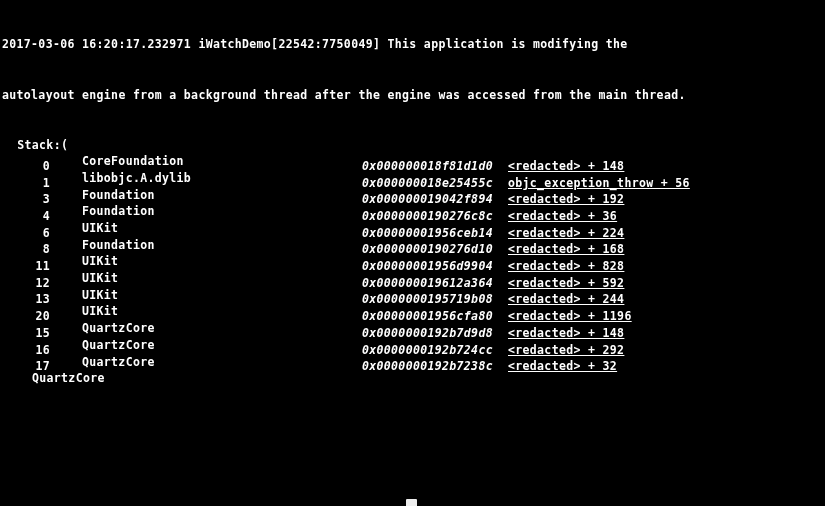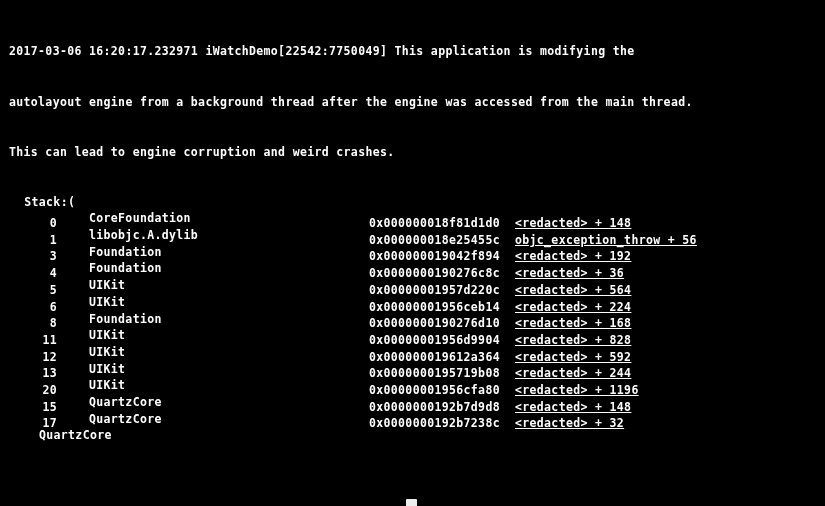--- a/index.html
+++ b/index.html
@@ -18,21 +18,21 @@
     position: relative;
     width: 825px;
     height: 506px;
     background: #000000;
     color: #ffffff;
     font-family: "DejaVu Sans Mono", "Liberation Mono", monospace;
     font-size: 11.5px;
     font-weight: bold;
     line-height: 16.7px;
     letter-spacing: 0.35px;
-    padding: 7px;
+    padding: 0;
     box-sizing: border-box;
     -webkit-font-smoothing: antialiased;
   }
   .msg-block {
     padding: 3px 0 0 2px;
     white-space: pre-wrap;
   }
   .msg-line {
     white-space: pre;
     height: 16.7px;
@@ -64,20 +64,21 @@
     width: 312px;
     padding-left: 32px;
     box-sizing: border-box;
     white-space: pre;
     overflow: hidden;
   }
   .f-addr {
     display: inline-block;
     width: 146px;
     white-space: pre;
+    font-style: italic;
   }
   .f-sym {
     display: inline-block;
     white-space: pre;
     text-decoration: underline;
   }
   #cursor-artifact {
     position: absolute;
     left: 406px;
     top: 499px;
@@ -89,36 +90,35 @@
   }
 </style>
 </head>
 <body>
 
 <div id="console">
 
   <div class="msg-block">
     <div class="msg-line">2017-03-06 16:20:17.232971 iWatchDemo[22542:7750049] This application is modifying the</div>
     <div class="msg-line">autolayout engine from a background thread after the engine was accessed from the main thread.</div>
-    <div class="msg-line">This can lead to engine corruption and weird crashes.</div>
   </div>
 
   <div class="stack-open"> Stack:(</div>
 
   <div class="frames" id="frames-list">
       <div class="frame"><span class="f-index">0</span><span class="f-lib">CoreFoundation</span><span class="f-addr">0x000000018f81d1d0</span><span class="f-sym">&lt;redacted&gt; + 148</span></div>
       <div class="frame"><span class="f-index">1</span><span class="f-lib">libobjc.A.dylib</span><span class="f-addr">0x000000018e25455c</span><span class="f-sym">objc_exception_throw + 56</span></div>
       <div class="frame"><span class="f-index">3</span><span class="f-lib">Foundation</span><span class="f-addr">0x000000019042f894</span><span class="f-sym">&lt;redacted&gt; + 192</span></div>
       <div class="frame"><span class="f-index">4</span><span class="f-lib">Foundation</span><span class="f-addr">0x0000000190276c8c</span><span class="f-sym">&lt;redacted&gt; + 36</span></div>
-      <div class="frame"><span class="f-index">5</span><span class="f-lib">UIKit</span><span class="f-addr">0x00000001957d220c</span><span class="f-sym">&lt;redacted&gt; + 564</span></div>
       <div class="frame"><span class="f-index">6</span><span class="f-lib">UIKit</span><span class="f-addr">0x00000001956ceb14</span><span class="f-sym">&lt;redacted&gt; + 224</span></div>
       <div class="frame"><span class="f-index">8</span><span class="f-lib">Foundation</span><span class="f-addr">0x0000000190276d10</span><span class="f-sym">&lt;redacted&gt; + 168</span></div>
       <div class="frame"><span class="f-index">11</span><span class="f-lib">UIKit</span><span class="f-addr">0x00000001956d9904</span><span class="f-sym">&lt;redacted&gt; + 828</span></div>
       <div class="frame"><span class="f-index">12</span><span class="f-lib">UIKit</span><span class="f-addr">0x000000019612a364</span><span class="f-sym">&lt;redacted&gt; + 592</span></div>
       <div class="frame"><span class="f-index">13</span><span class="f-lib">UIKit</span><span class="f-addr">0x0000000195719b08</span><span class="f-sym">&lt;redacted&gt; + 244</span></div>
       <div class="frame"><span class="f-index">20</span><span class="f-lib">UIKit</span><span class="f-addr">0x00000001956cfa80</span><span class="f-sym">&lt;redacted&gt; + 1196</span></div>
       <div class="frame"><span class="f-index">15</span><span class="f-lib">QuartzCore</span><span class="f-addr">0x0000000192b7d9d8</span><span class="f-sym">&lt;redacted&gt; + 148</span></div>
+      <div class="frame"><span class="f-index">16</span><span class="f-lib">QuartzCore</span><span class="f-addr">0x0000000192b724cc</span><span class="f-sym">&lt;redacted&gt; + 292</span></div>
       <div class="frame"><span class="f-index">17</span><span class="f-lib">QuartzCore</span><span class="f-addr">0x0000000192b7238c</span><span class="f-sym">&lt;redacted&gt; + 32</span></div>
       <div class="frame"><span class="f-lib">QuartzCore</span></div>
     </div>
 
   <div id="cursor-artifact"></div>
 </div>
 
 </body></html>

